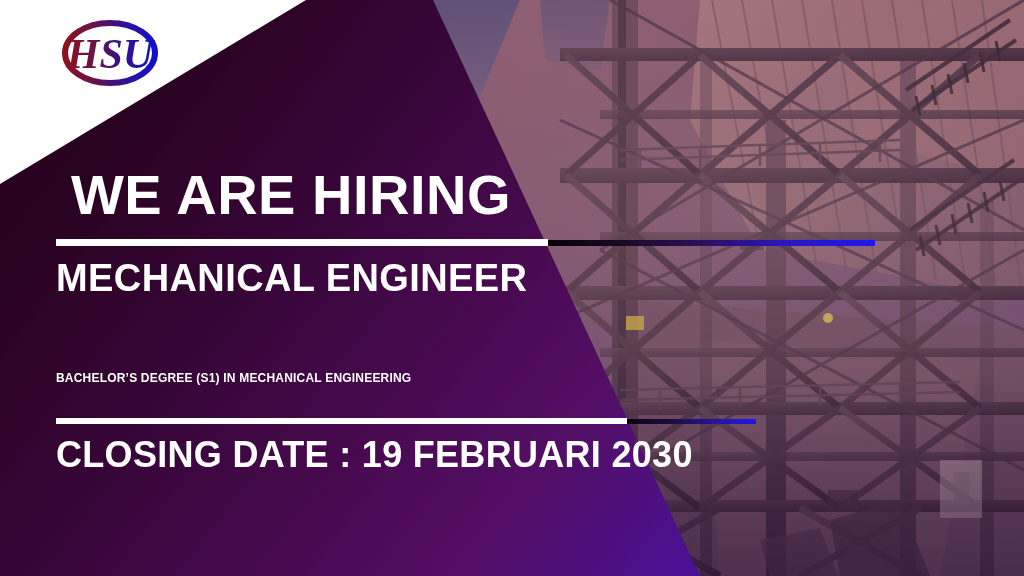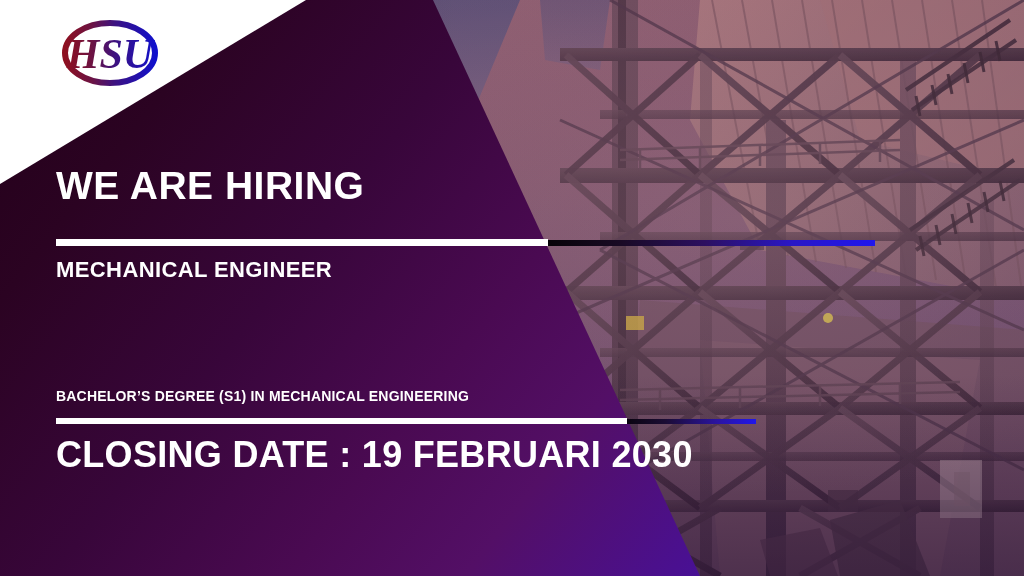--- a/index.html
+++ b/index.html
@@ -78,47 +78,47 @@
     left: 56px;
     top: 17px;
     width: 108px;
     height: 72px;
   }
   .logo svg { display: block; width: 108px; height: 72px; }
 
   
   .headline {
     position: absolute;
-    left: 56px;
+    left: 71px;
     top: 166px;
     color: #ffffff;
-    font-size: 39px;
+    font-size: 56px;
     font-weight: bold;
     letter-spacing: 0.5px;
     line-height: 1.02;
     white-space: nowrap;
   }
 
   .subhead {
     position: absolute;
     left: 56px;
     top: 257px;
     color: #ffffff;
-    font-size: 22px;
+    font-size: 38px;
     font-weight: bold;
     letter-spacing: 0.4px;
     white-space: nowrap;
   }
 
   .qual-line1 {
     position: absolute;
     left: 56px;
-    top: 388px;
+    top: 371px;
     color: #ffffff;
-    font-size: 14px;
+    font-size: 12px;
     font-weight: bold;
     letter-spacing: 0.2px;
     white-space: nowrap;
   }
   .qual-line2 {
     position: absolute;
     left: 56px;
     top: 392px;
     color: #f0e6f2;
     font-size: 17px;

